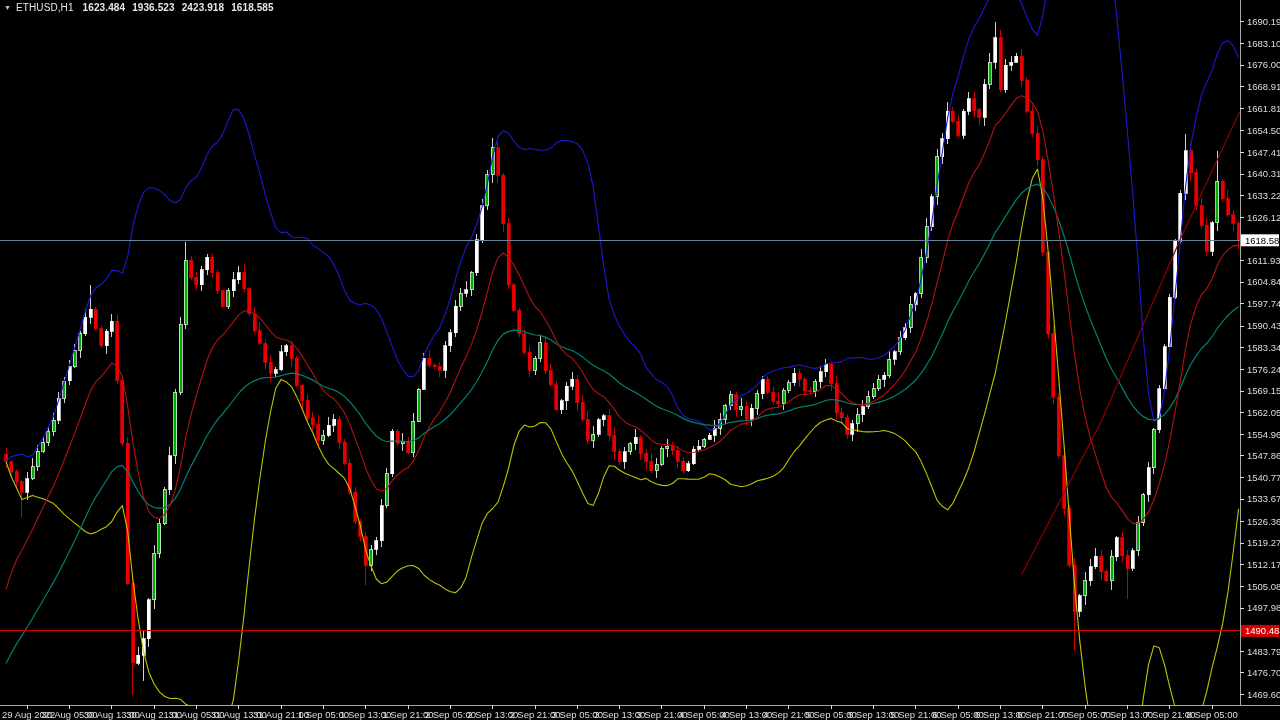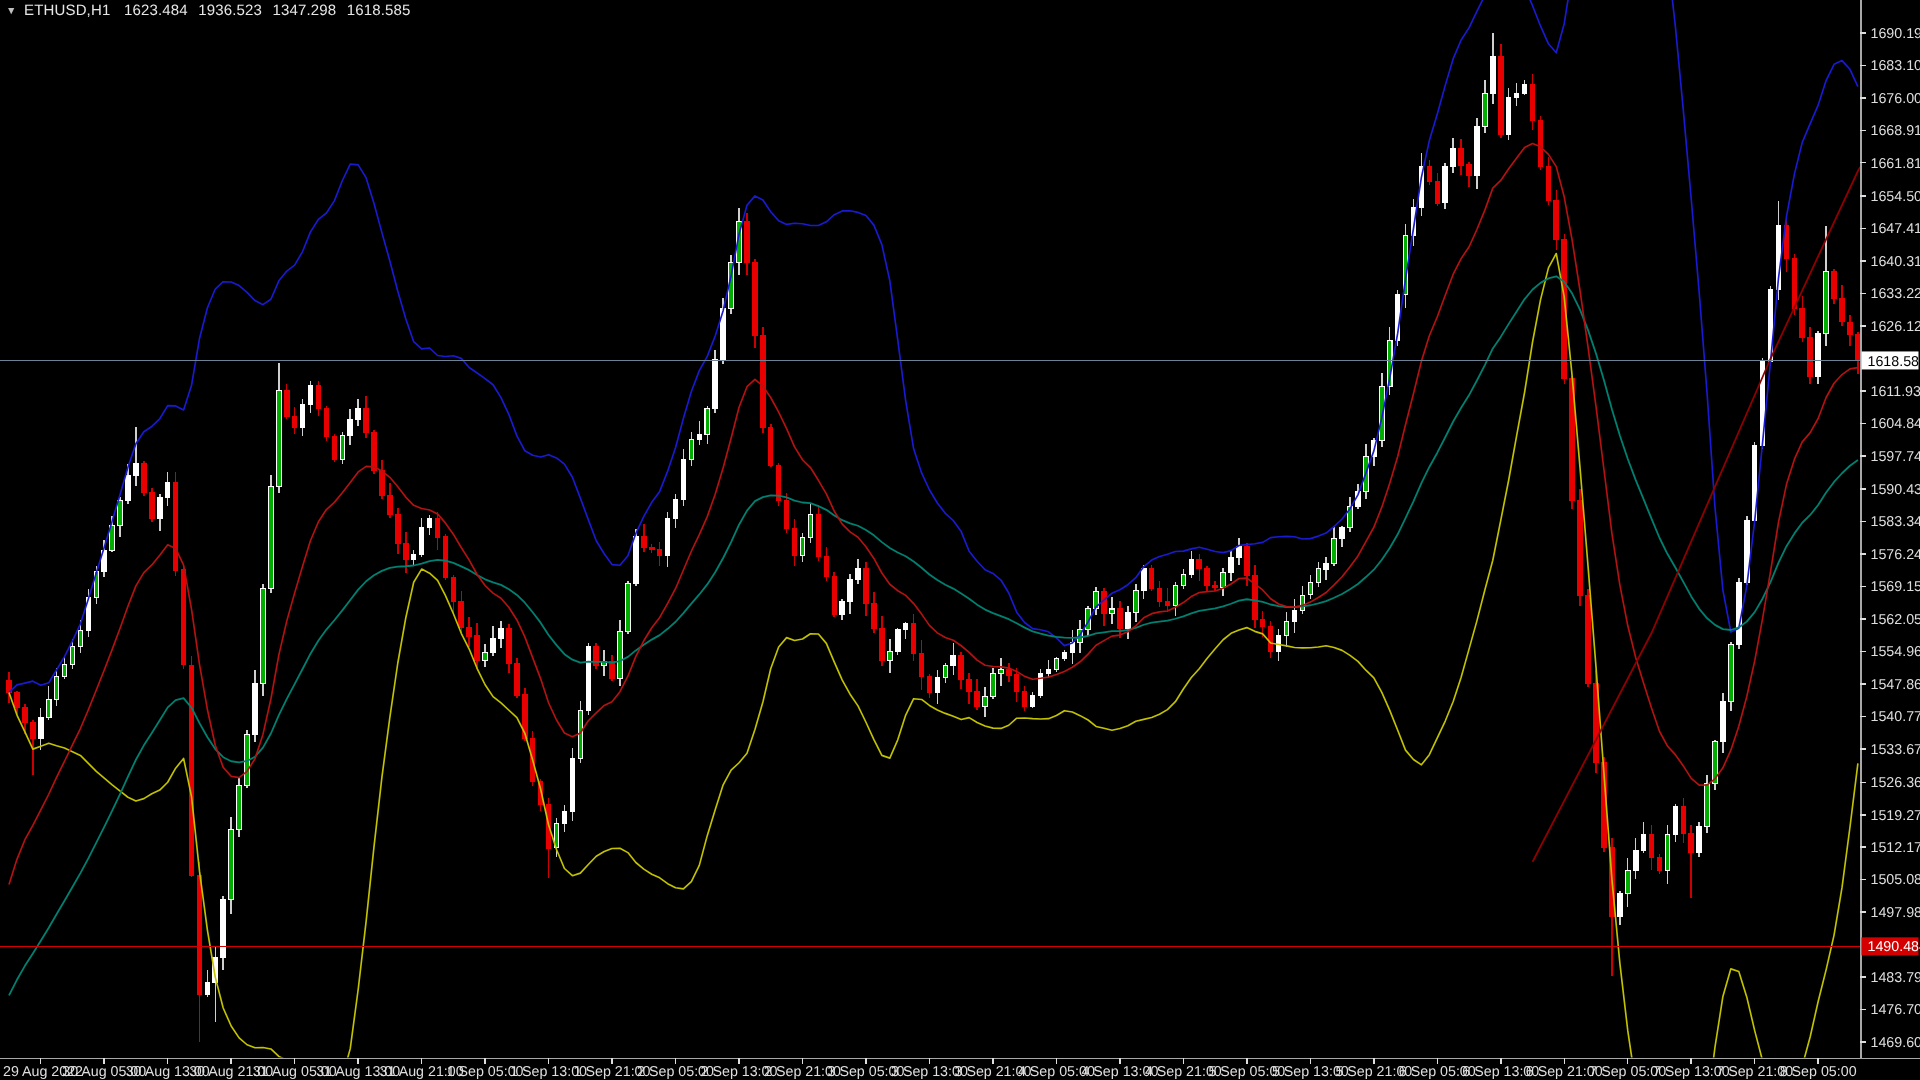--- a/index.html
+++ b/index.html
@@ -2,21 +2,21 @@
 <html><head>
 <meta charset="utf-8">
 <style>
   html,body{margin:0;padding:0;background:#000;}
   .screen{position:relative;width:1280px;height:720px;background:#000;overflow:hidden;
           font-family:"Liberation Sans",sans-serif;}
   .titlebar{position:absolute;top:2px;left:4px;display:flex;align-items:center;
             color:#e6e6e6;font-size:10px;letter-spacing:0.1px;z-index:5;}
   .titlebar .marker{font-size:7px;color:#c0c0c0;margin-right:5px;line-height:10px;}
   .titlebar .sym{margin-right:9px;}
-  .titlebar .num{margin-right:7px;}
+  .titlebar .num{margin-right:7px;font-weight:bold;}
   svg{position:absolute;top:0;left:0;}
   text{font-family:"Liberation Sans",sans-serif;}
 </style>
 </head>
 <body>
 
 <div class="screen">
   <svg id="chartSvg" width="1280" height="720">
       <defs>
         <clipPath id="plotClip">
@@ -634,16 +634,16 @@
       <g>
         <rect x="1241" y="234.3" width="38" height="12" fill="#ffffff"></rect>
         <text x="1245" y="243.7" fill="#000000" font-size="9.5">1618.585</text>
       </g>
     </svg>
   <div class="titlebar">
     <span class="marker">▼</span>
     <span class="sym">ETHUSD,H1</span>
     <span class="num">1623.484</span>
     <span class="num">1936.523</span>
-    <span class="num">1347.298</span>
+    <span class="num">2423.918</span>
     <span class="num">1618.585</span>
   </div>
 </div>
 
 </body></html>

